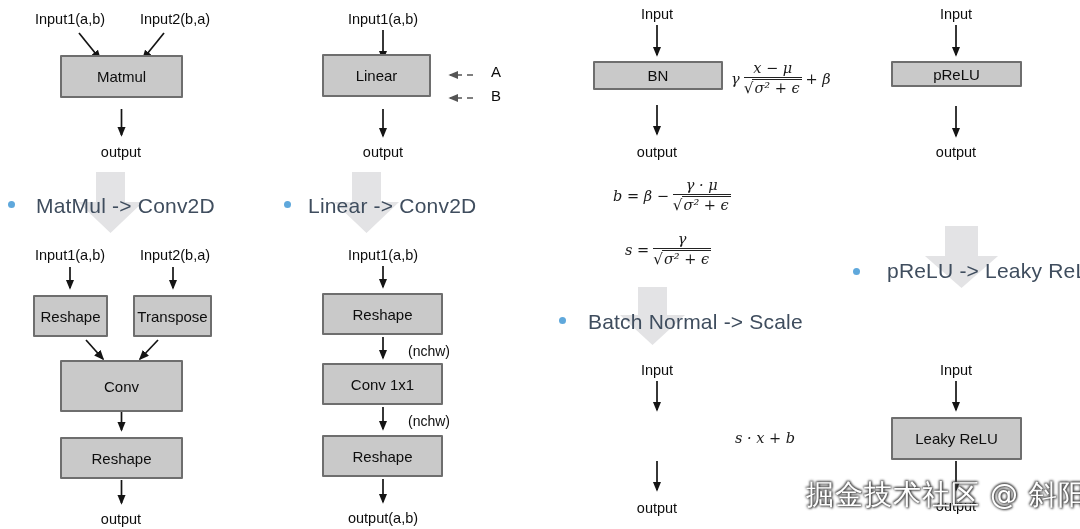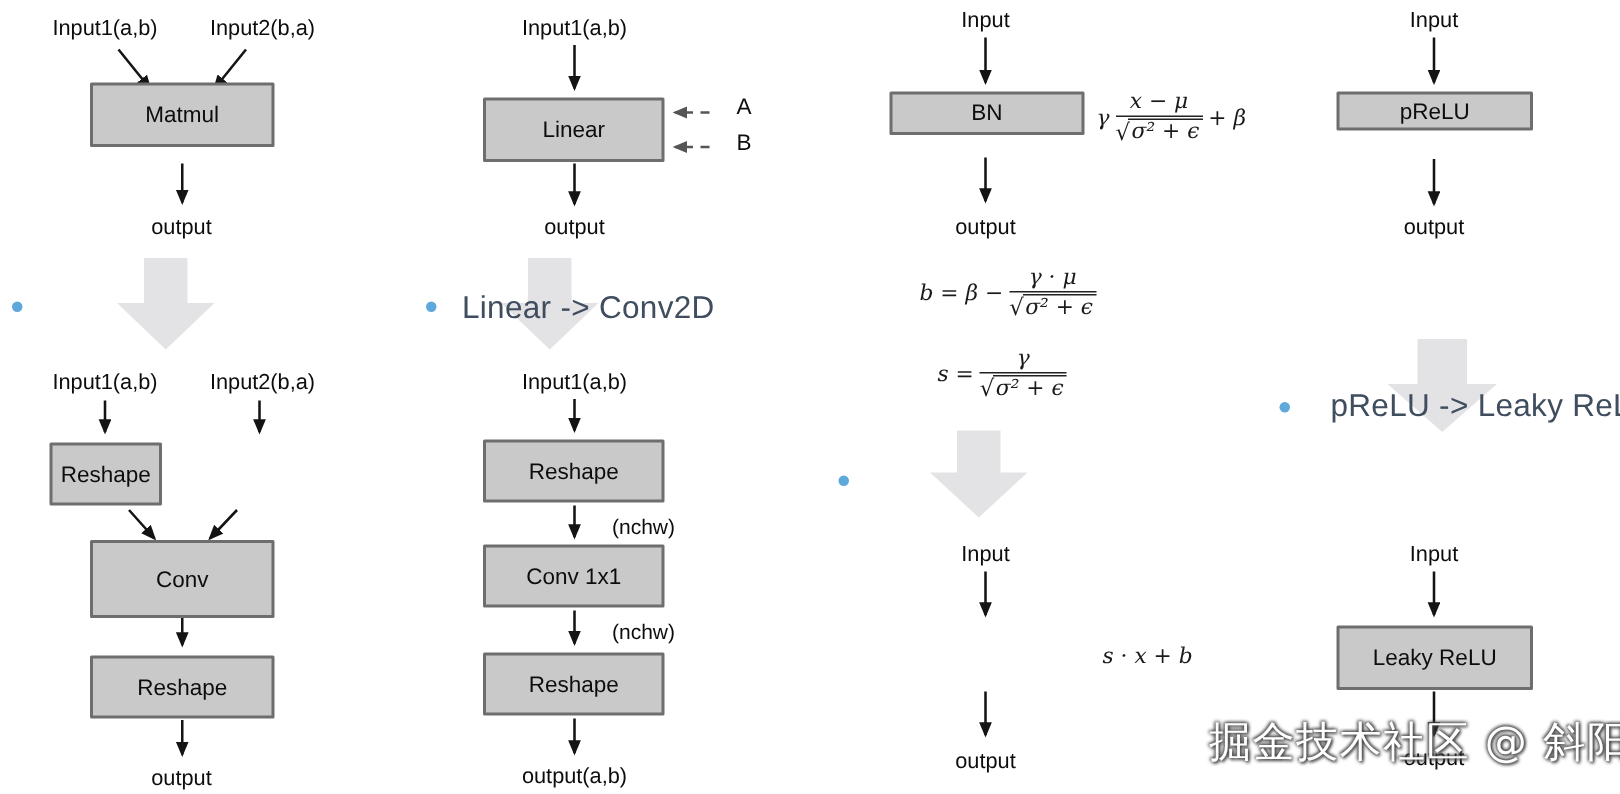--- a/index.html
+++ b/index.html
@@ -108,30 +108,32 @@
       <line x1="956" y1="461" x2="956" y2="490" marker-end="url(#ah)"></line>
     </g>
   </svg>
 
   <div class="lbl" style="left:70px;top:11px">Input1(a,b)</div>
   <div class="lbl" style="left:175px;top:11px">Input2(b,a)</div>
   <div class="node" style="left:60px;top:55px;width:123px;height:43px">Matmul</div>
   <div class="lbl" style="left:121px;top:144px">output</div>
 
   <span class="bullet" style="left:8px;top:201px"></span>
+  <div class="sec-title" style="left:36px;top:194px">MatMul -&gt; Conv2D</div>
 
   <div class="lbl" style="left:70px;top:247px">Input1(a,b)</div>
   <div class="lbl" style="left:175px;top:247px">Input2(b,a)</div>
   <div class="node" style="left:33px;top:295px;width:75px;height:42px">Reshape</div>
+  <div class="node" style="left:133px;top:295px;width:79px;height:42px">Transpose</div>
   <div class="node" style="left:60px;top:360px;width:123px;height:52px">Conv</div>
   <div class="node" style="left:60px;top:437px;width:123px;height:42px">Reshape</div>
   <div class="lbl" style="left:121px;top:511px">output</div>
 
   <div class="lbl" style="left:383px;top:11px">Input1(a,b)</div>
-  <div class="node" style="left:322px;top:65px;width:121px;height:43px">Linear</div>
+  <div class="node" style="left:322px;top:54px;width:109px;height:43px">Linear</div>
   <div class="param-lbl" style="left:491px;top:63px">A</div>
   <div class="param-lbl" style="left:491px;top:87px">B</div>
   <div class="lbl" style="left:383px;top:144px">output</div>
 
   <span class="bullet" style="left:284px;top:201px"></span>
   <div class="sec-title" style="left:308px;top:194px">Linear -&gt; Conv2D</div>
 
   <div class="lbl" style="left:383px;top:247px">Input1(a,b)</div>
   <div class="node" style="left:322px;top:293px;width:121px;height:42px">Reshape</div>
   <div class="lbl" style="left:429px;top:343px;font-size:14px">(nchw)</div>
@@ -179,20 +181,21 @@
       <span class="den">
         <span class="sqrt">
           <span class="rad">√</span>
           <span class="cand">σ² + ϵ</span>
         </span>
       </span>
     </span>
   </div>
 
   <span class="bullet" style="left:559px;top:317px"></span>
+  <div class="sec-title" style="left:588px;top:310px">Batch Normal -&gt; Scale</div>
 
   <div class="lbl" style="left:657px;top:362px">Input</div>
   <div class="formula" style="left:735px;top:430px">
     <span>s · x + b</span>
   </div>
   <div class="lbl" style="left:657px;top:500px">output</div>
 
   <div class="lbl" style="left:956px;top:6px">Input</div>
   <div class="node" style="left:891px;top:61px;width:131px;height:26px">pReLU</div>
   <div class="lbl" style="left:956px;top:144px">output</div>

